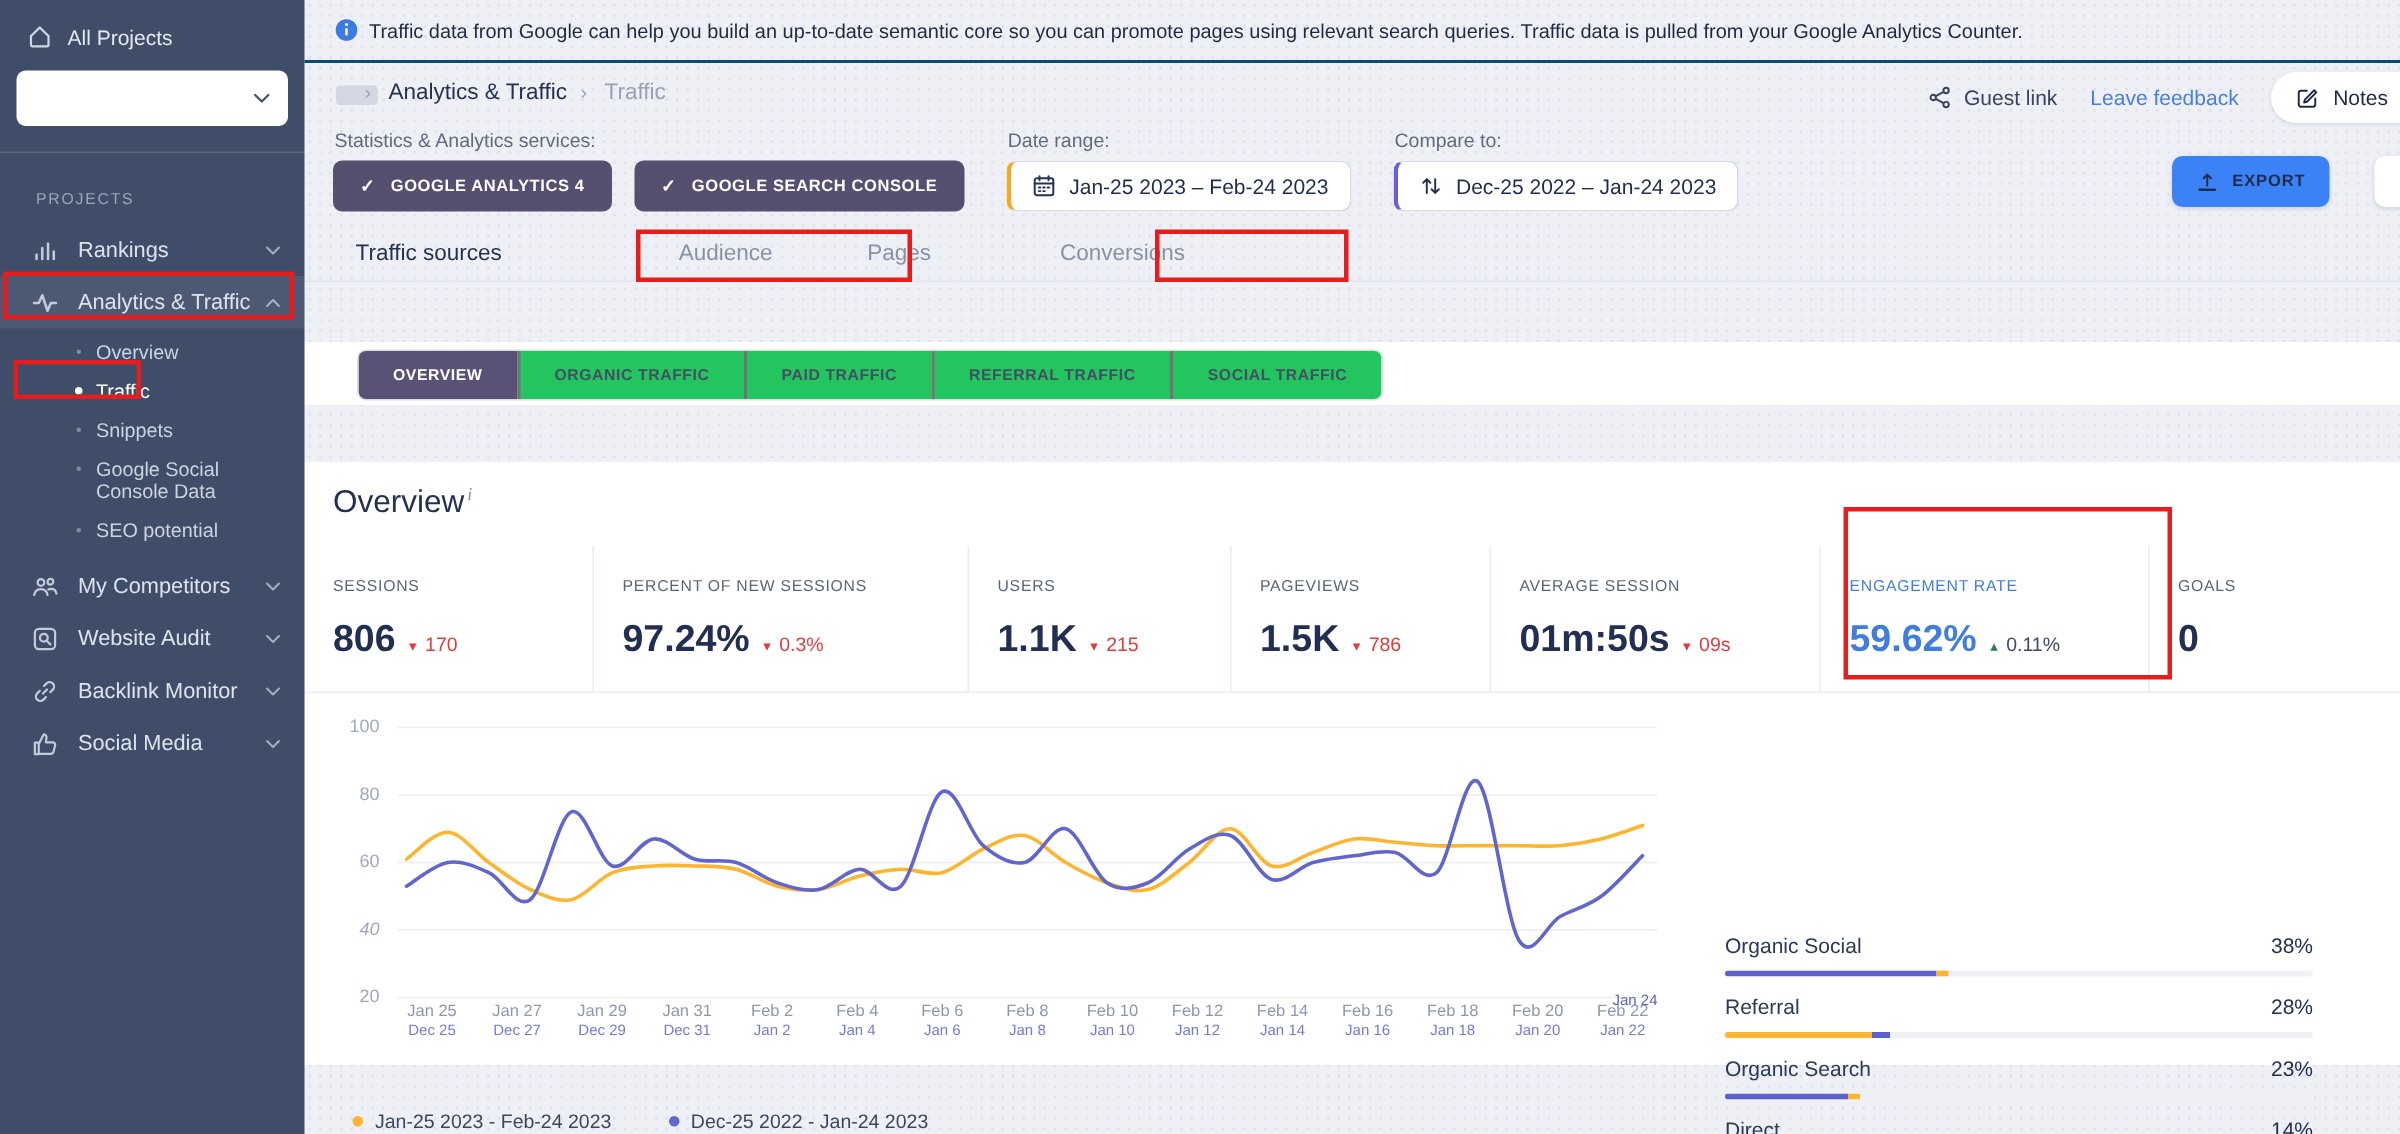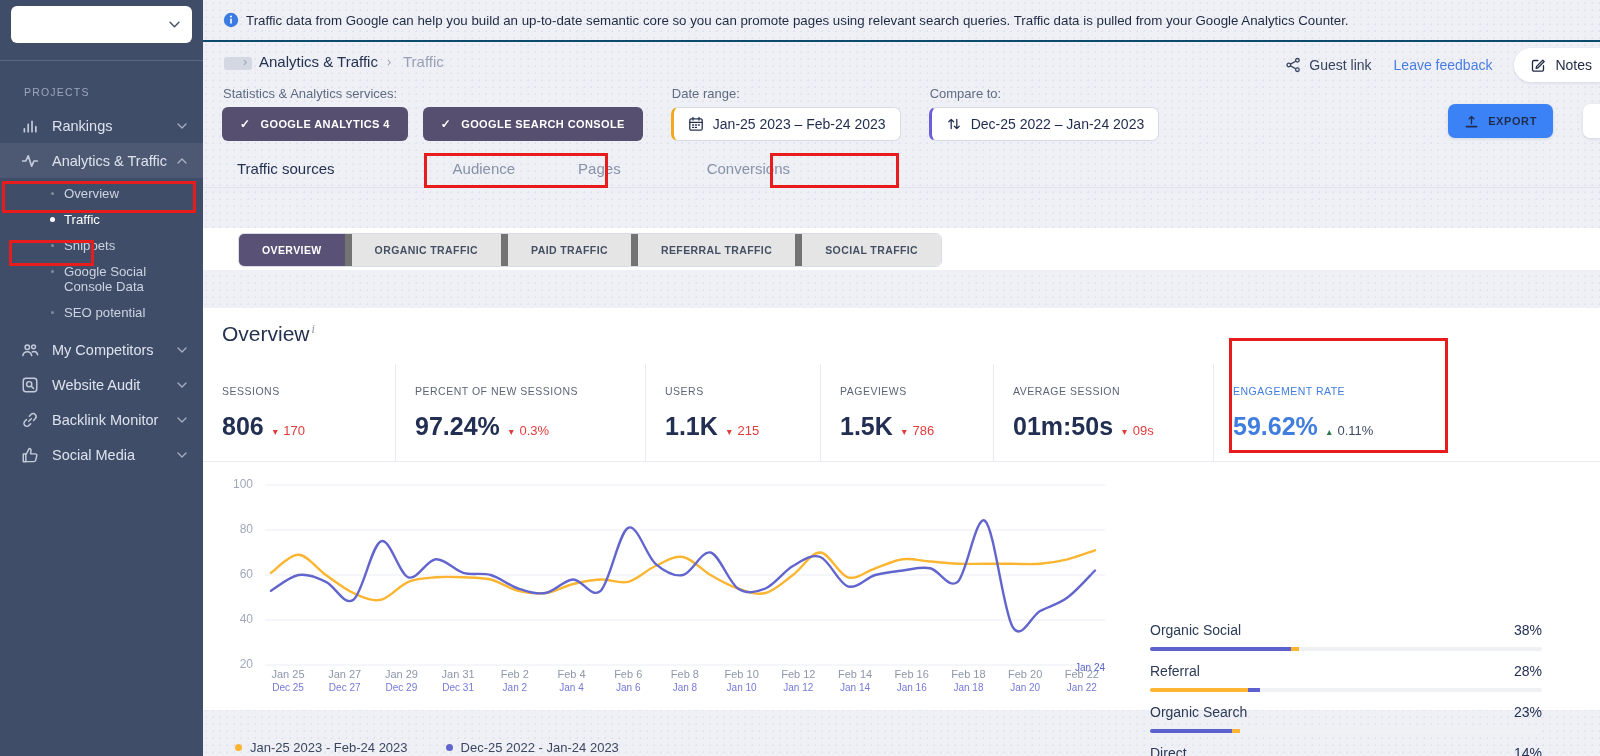--- a/index.html
+++ b/index.html
@@ -65,21 +65,21 @@
 
 .tabs{position:absolute;left:0;top:145px;width:100%;height:43px;border-bottom:1px solid #dfe3eb;display:flex;align-items:flex-start;padding:15px 0 0 34px;box-sizing:border-box}
 .tab{font-size:15px;color:#8792a6;cursor:pointer;white-space:nowrap}
 .tab.active{color:#25324f}
 .tab:nth-child(1){margin-right:118px}
 .tab:nth-child(2){margin-right:63px}
 .tab:nth-child(3){margin-right:86px}
 
 .subtabs-strip{position:absolute;left:0;top:228px;width:100%;height:42px;background:#fff}
 #subtabs{position:absolute;left:35px;top:5px;display:flex;border:1px solid #d9dce4;border-radius:6px;overflow:hidden}
-.subtab{height:32px;display:flex;align-items:center;justify-content:center;padding:0 23px;background:#e5e5e5;color:#454f63;font-size:10.5px;font-weight:bold;letter-spacing:.4px;border-left:7px solid #737373;cursor:pointer;white-space:nowrap}
+.subtab{height:32px;display:flex;align-items:center;justify-content:center;padding:0 23px;background:#22c55e;color:#454f63;font-size:10.5px;font-weight:bold;letter-spacing:.4px;border-left:2px solid #737373;cursor:pointer;white-space:nowrap}
 .subtab:first-child{border-left:none}
 .subtab.active{background:#5a5276;color:#fff}
 
 .card{position:absolute;left:0;top:308px;width:100%;height:402px;background:#fff}
 .card-title{position:absolute;top:14px;left:19px;font-size:21px;color:#25324f}
 .card-title sup{font-family:"Liberation Serif",serif;font-style:italic;font-size:12px;color:#8a93a8;margin-left:2px}
 .metrics{position:absolute;left:0;top:56px;right:0;height:98px;display:flex;border-bottom:1px solid #e9ebf1;box-sizing:border-box}
 .metric{box-sizing:border-box;padding:21px 0 0 19px;border-left:1px solid #e9ebf1}
 .metric:first-child{border-left:none}
 .metric:nth-child(1){width:192px}.metric:nth-child(2){width:250px}.metric:nth-child(3){width:175px}
@@ -119,20 +119,28 @@
 #ann1{left:2px;top:181px;width:194px;height:32px}
 #ann2{left:9px;top:240px;width:85px;height:26px}
 #ann3{left:424px;top:153px;width:184px;height:35px}
 #ann4{left:770px;top:153px;width:129px;height:35px}
 #ann5{left:1229px;top:338px;width:219px;height:115px}
 </style>
 </head>
 <body>
 
 <div class="sidebar">
+  <div class="all-projects">
+    <span>
+        <svg width="17" height="17" viewBox="0 0 16 16" fill="none" stroke-width="1.4" stroke-linecap="round" stroke-linejoin="round">
+          <path d="M2.5 7.5 8 2.2l5.5 5.3V13a1 1 0 0 1-1 1h-9a1 1 0 0 1-1-1Z"></path>
+        </svg>
+      </span>
+    <span>All Projects</span>
+  </div>
   <div class="proj-select">
     <span>
         <svg width="11" height="7" viewBox="0 0 10 6" fill="none" stroke-width="1.4" stroke-linecap="round" stroke-linejoin="round">
           <path d="m1 1 4 4 4-4"></path>
         </svg>
       </span>
   </div>
   <div class="sb-divider"></div>
   <div class="sb-section">PROJECTS</div>
   <div id="nav">
@@ -382,27 +390,33 @@
             <span class="m-delta"><span class="tri">▾</span><span class="dv"> 09s</span></span>
           </div>
         </div>
         <div class="metric hl">
           <div class="m-label">ENGAGEMENT RATE</div>
           <div class="m-valrow">
             <span class="m-value">59.62%</span>
             <span class="m-delta up"><span class="tri">▴</span><span class="dv"> 0.11%</span></span>
           </div>
         </div>
+        <div class="metric">
+          <div class="m-label">GOALS</div>
+          <div class="m-valrow">
+            <span class="m-value">0</span>
+          </div>
+        </div>
       </div>
     <div class="chart-area">
       <div id="ylabels">
           <div class="ylab" style="left: 20px; top: 15px;">100</div>
           <div class="ylab" style="left: 20px; top: 60px;">80</div>
           <div class="ylab" style="left: 20px; top: 105px; text-align: right;">60</div>
-          <div class="ylab" style="left: 20px; top: 150px;">40</div>
+          <div class="ylab" style="left: 20px; top: 150px; font-style: italic;">40</div>
           <div class="ylab" style="left: 20px; top: 195px;">20</div>
         </div>
       <svg id="chart" width="840" height="200" viewBox="0 0 840 200">
           <line x1="0" x2="840" y1="7" y2="7" stroke="#ebedf3" stroke-width="1"></line>
           <line x1="0" x2="840" y1="52" y2="52" stroke="#ebedf3" stroke-width="1"></line>
           <line x1="0" x2="840" y1="97" y2="97" stroke="#ebedf3" stroke-width="1"></line>
           <line x1="0" x2="840" y1="142" y2="142" stroke="#ebedf3" stroke-width="1"></line>
           <line x1="0" x2="840" y1="187" y2="187" stroke="#ebedf3" stroke-width="1"></line>
           <path d="M6.0 94.8C10.6 91.8 24.3 76.4 33.5 76.8C42.6 77.1 51.8 90.6 60.9 97.0C70.1 103.4 79.2 110.9 88.4 115.0C97.6 119.1 106.7 123.6 115.9 121.8C125.0 119.9 134.2 107.5 143.3 103.8C152.5 100.0 161.6 100.0 170.8 99.3C180.0 98.5 189.1 98.9 198.3 99.3C207.4 99.6 216.6 99.3 225.7 101.5C234.9 103.8 244.0 110.5 253.2 112.8C262.4 115.0 271.5 116.1 280.7 115.0C289.8 113.9 299.0 108.3 308.1 106.0C317.3 103.8 326.4 101.9 335.6 101.5C344.8 101.1 353.9 106.0 363.1 103.8C372.2 101.5 381.4 92.1 390.5 88.0C399.7 83.9 408.8 77.5 418.0 79.0C427.2 80.5 436.3 91.8 445.5 97.0C454.6 102.3 463.8 107.5 472.9 110.5C482.1 113.5 491.2 117.3 500.4 115.0C509.6 112.8 518.7 103.8 527.9 97.0C537.0 90.3 546.2 74.1 555.3 74.5C564.5 74.9 573.6 96.6 582.8 99.3C592.0 101.9 601.1 93.3 610.3 90.3C619.4 87.3 628.6 82.4 637.7 81.3C646.9 80.1 656.0 82.8 665.2 83.5C674.4 84.3 683.5 85.4 692.7 85.8C701.8 86.1 711.0 85.8 720.1 85.8C729.3 85.8 738.4 85.8 747.6 85.8C756.8 85.8 765.9 86.5 775.1 85.8C784.2 85.0 793.4 83.5 802.5 81.3C811.7 79.0 825.4 73.8 830.0 72.3" fill="none" stroke="#fbb531" stroke-width="2.4" stroke-linecap="round"></path>
           <path d="M6.0 112.8C10.6 110.1 24.3 98.5 33.5 97.0C42.6 95.5 51.8 99.6 60.9 103.8C70.1 107.9 79.2 128.5 88.4 121.8C97.6 115.0 106.7 67.0 115.9 63.3C125.0 59.5 134.2 96.3 143.3 99.3C152.5 102.3 161.6 82.0 170.8 81.3C180.0 80.5 189.1 92.1 198.3 94.8C207.4 97.4 216.6 94.4 225.7 97.0C234.9 99.6 244.0 107.5 253.2 110.5C262.4 113.5 271.5 116.5 280.7 115.0C289.8 113.5 299.0 101.9 308.1 101.5C317.3 101.1 326.4 121.4 335.6 112.8C344.8 104.1 353.9 54.3 363.1 49.8C372.2 45.3 381.4 77.9 390.5 85.8C399.7 93.6 408.8 98.9 418.0 97.0C427.2 95.1 436.3 72.3 445.5 74.5C454.6 76.8 463.8 104.5 472.9 110.5C482.1 116.5 491.2 114.3 500.4 110.5C509.6 106.8 518.7 93.3 527.9 88.0C537.0 82.8 546.2 75.6 555.3 79.0C564.5 82.4 573.6 105.3 582.8 108.3C592.0 111.3 601.1 99.6 610.3 97.0C619.4 94.4 628.6 93.6 637.7 92.5C646.9 91.4 656.0 88.4 665.2 90.3C674.4 92.1 683.5 111.6 692.7 103.8C701.8 95.9 711.0 35.5 720.1 43.0C729.3 50.5 738.4 133.8 747.6 148.8C756.8 163.8 765.9 137.9 775.1 133.0C784.2 128.1 793.4 126.3 802.5 119.5C811.7 112.8 825.4 97.0 830.0 92.5" fill="none" stroke="#6165cd" stroke-width="2.4" stroke-linecap="round"></path>

